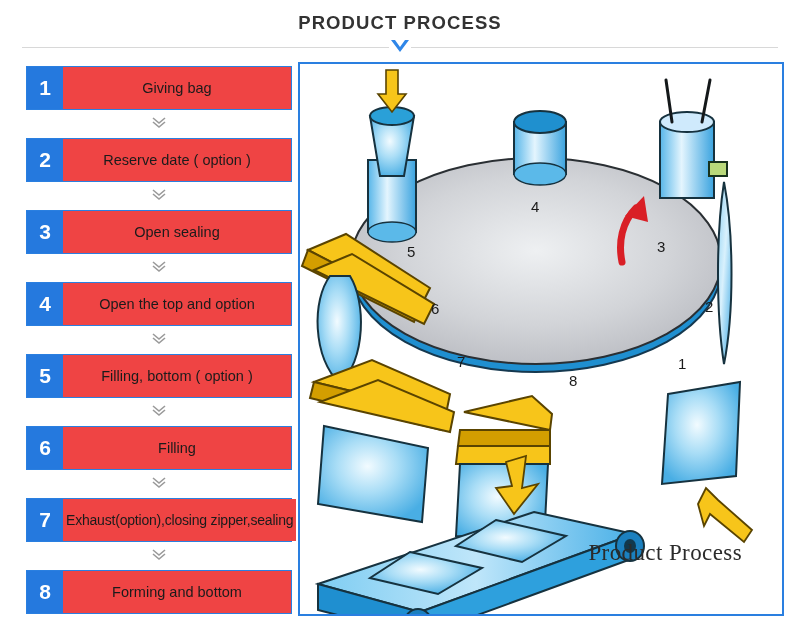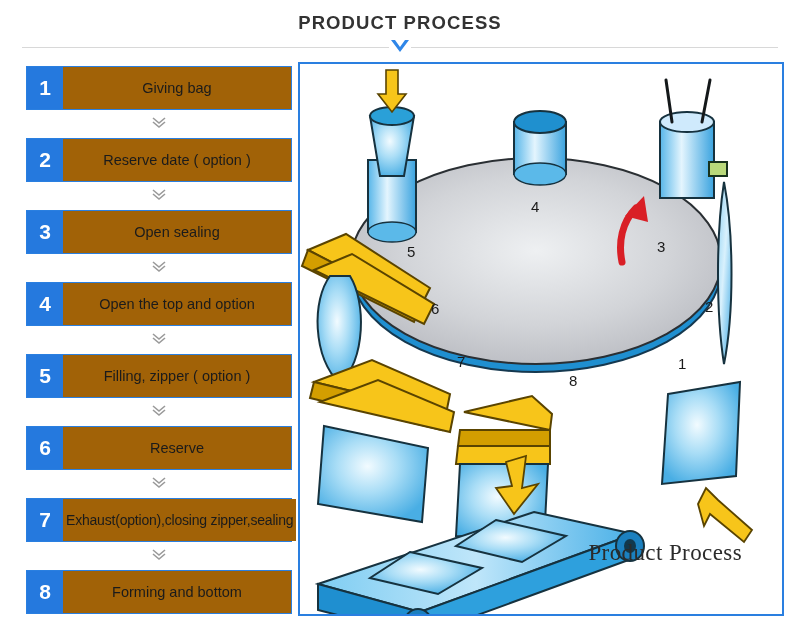--- a/index.html
+++ b/index.html
@@ -47,21 +47,21 @@
   .step-num{
     width:36px;min-width:36px;
     background:#2579de;
     color:#ffffff;
     font-size:21px;font-weight:bold;
     display:flex;align-items:center;justify-content:center;
     font-family:"Liberation Sans", sans-serif;
   }
   .step-label{
     flex:1;
-    background:#a16207;
+    background:#ef4444;
     display:flex;align-items:center;justify-content:center;
     font-size:14.5px;color:#1b1b1b;
     text-align:center;
     padding:0 3px;
     white-space:nowrap;
     font-family:"Liberation Sans", sans-serif;
   }
   .step-label.tight{font-size:14px;letter-spacing:-0.2px;}
   .step-arrow{
     position:absolute;left:0;width:266px;height:26px;
@@ -146,32 +146,32 @@
     </div>
     <div class="step-arrow" style="top:260px;">
       <svg width="16" height="14" viewBox="0 0 16 14">
           <path d="M2,2 L8,7 L14,2" stroke="#9a9a9a" stroke-width="1.6" fill="none"></path>
           <path d="M2,6 L8,11 L14,6" stroke="#9a9a9a" stroke-width="1.6" fill="none"></path>
         </svg>
     </div>
 
     <div class="step-row" style="top:288px;">
       <div class="step-num">5</div>
-      <div class="step-label">Filling, zipper ( option )</div>
+      <div class="step-label">Filling, bottom ( option )</div>
     </div>
     <div class="step-arrow" style="top:332px;">
       <svg width="16" height="14" viewBox="0 0 16 14">
           <path d="M2,2 L8,7 L14,2" stroke="#9a9a9a" stroke-width="1.6" fill="none"></path>
           <path d="M2,6 L8,11 L14,6" stroke="#9a9a9a" stroke-width="1.6" fill="none"></path>
         </svg>
     </div>
 
     <div class="step-row" style="top:360px;">
       <div class="step-num">6</div>
-      <div class="step-label">Reserve</div>
+      <div class="step-label">Filling</div>
     </div>
     <div class="step-arrow" style="top:404px;">
       <svg width="16" height="14" viewBox="0 0 16 14">
           <path d="M2,2 L8,7 L14,2" stroke="#9a9a9a" stroke-width="1.6" fill="none"></path>
           <path d="M2,6 L8,11 L14,6" stroke="#9a9a9a" stroke-width="1.6" fill="none"></path>
         </svg>
     </div>
 
     <div class="step-row" style="top:432px;">
       <div class="step-num">7</div>

